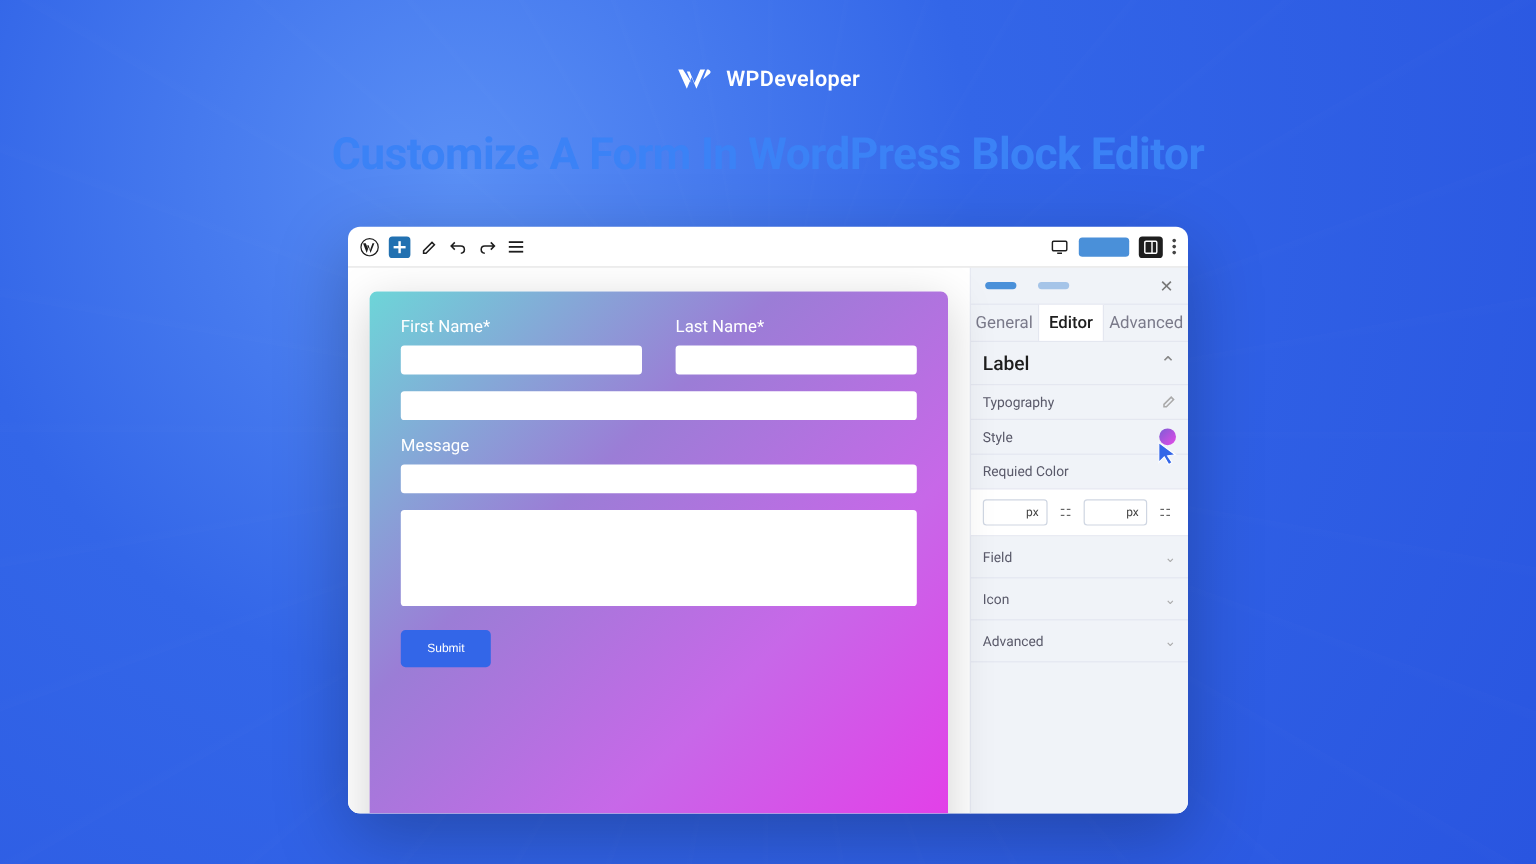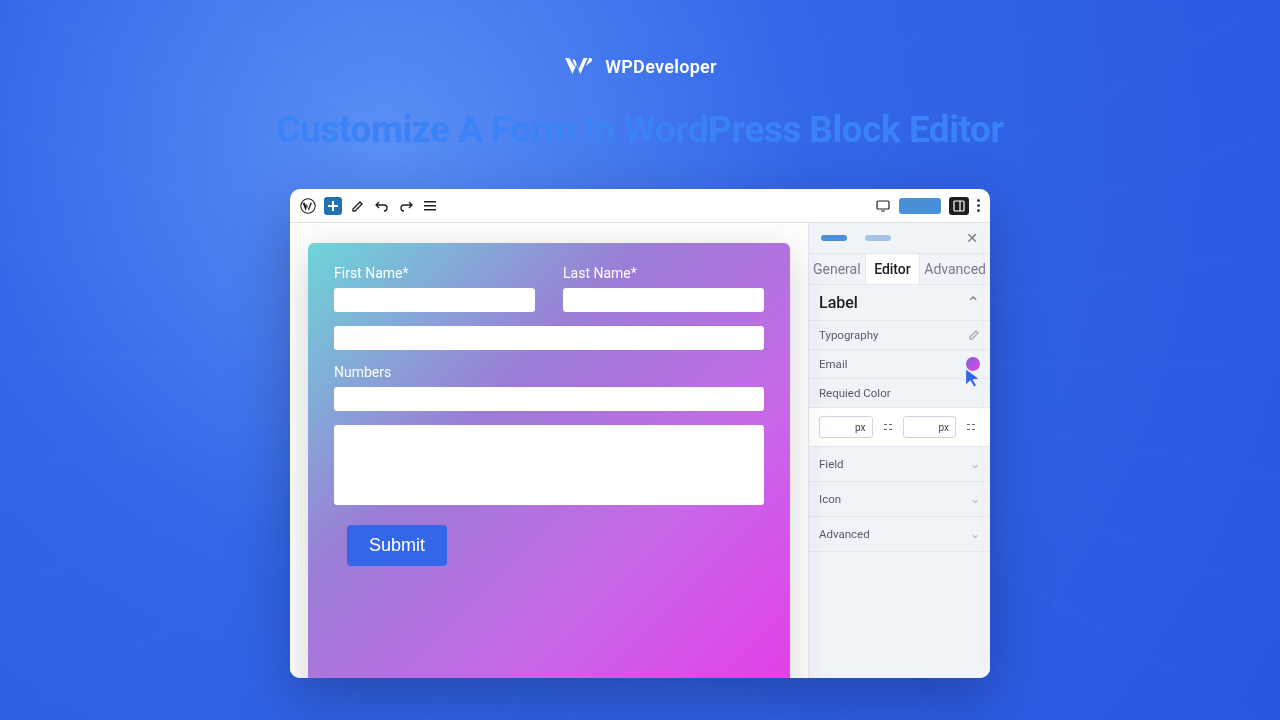--- a/index.html
+++ b/index.html
@@ -58,21 +58,21 @@
   box-shadow: 0 10px 40px rgba(0,0,0,0.18);
 }
 .form-row { display: flex; gap: 28px; margin-bottom: 14px; }
 .form-group { display: flex; flex-direction: column; gap: 7px; flex: 1; }
 .form-label { color: #fff; font-size: 14px; font-weight: 400; }
 .form-input { height: 24px; background: #fff; border: none; border-radius: 3px; padding: 0 8px; font-size: 13px; }
 .form-textarea { height: 80px; background: #fff; border: none; border-radius: 3px; resize: none; padding: 8px; font-size: 13px; }
 .submit-btn {
   margin-top: 10px; background: #3366e8; color: #fff;
   border: none; border-radius: 4px; padding: 10px 22px;
-  font-size: 18px; cursor: pointer; margin-left: 13px;
+  font-size: 10px; cursor: pointer;
 }
 
 .sidebar { width: 190px; background: #f0f3f8; border-left: 1px solid #e4e7f0; display: flex; flex-direction: column; font-size: 12px; }
 .sb-tabs-top { height: 30px; display: flex; align-items: center; padding: 0 12px; gap: 18px; }
 .sb-pill { width: 26px; height: 6px; border-radius: 3px; background: #4a90d9; }
 .sb-pill.dim { background: #a5c4e8; }
 .sb-close { margin-left: auto; cursor: pointer; color: #777; font-size: 14px; }
 .sb-tabs { display: flex; border-top: 1px solid #e4e7f0; border-bottom: 1px solid #e4e7f0; }
 .sb-tab { flex: 1; text-align: center; padding: 7px 4px; font-size: 14px; color: #7a7a8a; cursor: pointer; border-right: 1px solid #e4e7f0; }
 .sb-tab:last-child { border-right: none; }
@@ -180,21 +180,21 @@
           </div>
           <div class="form-group">
             <label class="form-label">Last Name*</label>
             <input class="form-input" style="">
           </div>
         </div>
         <div class="form-group" style="margin-bottom:14px">
           <input class="form-input" style="">
         </div>
         <div class="form-group" style="margin-bottom:14px">
-          <label class="form-label">Numbers</label>
+          <label class="form-label">Message</label>
           <input class="form-input" style="">
         </div>
         <div class="form-group" style="margin-bottom:10px">
           <textarea class="form-textarea" style=""></textarea>
         </div>
         <button class="submit-btn">Submit</button>
       </div>
     </div>
 
     <div class="sidebar">
@@ -214,21 +214,21 @@
       </div>
       <div class="sb-row">
         <span>Typography</span>
         <span class="row-action">
           <svg viewBox="0 0 12 12" fill="none" stroke="currentColor" stroke-width="1.3">
               <path d="M2 8 L8 2 L10 4 L4 10 L2 10 Z"></path>
             </svg>
         </span>
       </div>
       <div class="sb-row">
-        <span>Email</span>
+        <span>Style</span>
         <span class="row-action">
             <span class="color-swatch"></span>
           </span>
       </div>
       <div class="sb-row">
         <span>Requied Color</span>
       </div>
       <div class="sb-unit-row">
         <div class="unit-box">
             <span>px</span>

